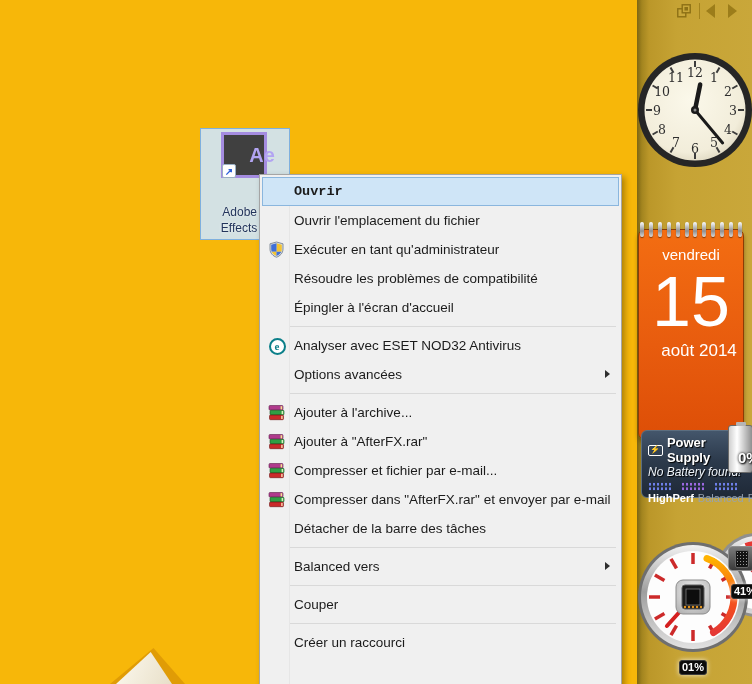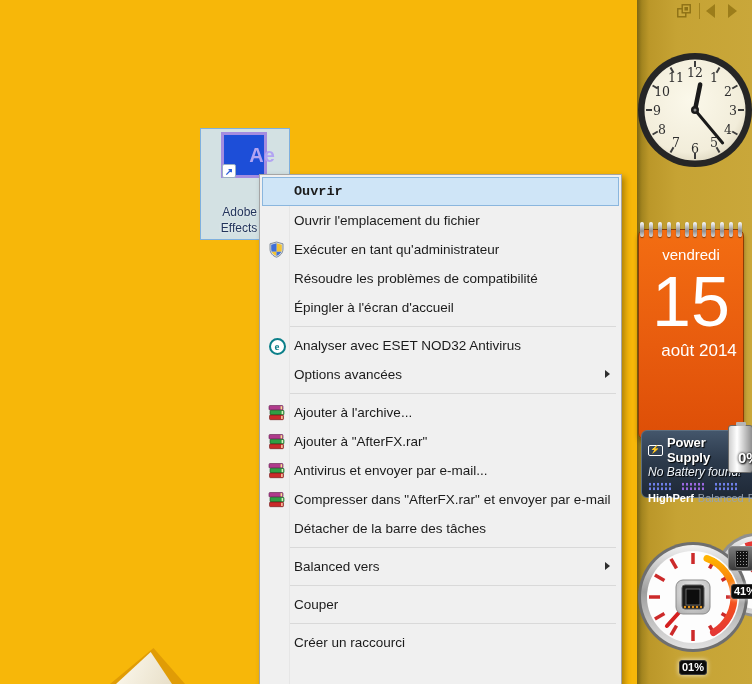--- a/index.html
+++ b/index.html
@@ -10,21 +10,21 @@
   
   .curl-shadow { position:absolute; left:110px; top:645px; width:75px; height:39px;
     background:#e09c06; clip-path:polygon(0 100%, 100% 100%, 58% 8%); }
   .curl-paper { position:absolute; left:116px; top:652px; width:56px; height:32px;
     background:linear-gradient(115deg,#fdfaf0,#e8dfc8); clip-path:polygon(0 100%, 100% 100%, 62% 0); }
 
   
   .icon-select { position:absolute; left:200px; top:128px; width:90px; height:112px;
     background:rgba(207,228,246,0.92); border:1px solid #7fb0de; }
   .ae-tile { position:absolute; left:221px; top:132px; width:46px; height:46px;
-    background:#1d4ed8; border:3px solid #a48ce0; display:flex; align-items:center; justify-content:center;
+    background:#404040; border:3px solid #a48ce0; display:flex; align-items:center; justify-content:center;
     color:#b2a4f2; font-weight:bold; font-size:20px;padding-left:36px; }
   .shortcut-badge { position:absolute; left:222px; top:164px; width:14px; height:14px;
     background:#fff; border:1px solid #9ab0c4; border-radius:2px; color:#2b5fd9;
     font-size:10px; font-weight:bold; line-height:13px; text-align:center; }
   .icon-label { position:absolute; left:198px; top:204px; width:94px; text-align:center;
     font-size:12px; line-height:16px; color:#23355c; text-shadow:0 0 3px rgba(255,255,255,0.8); }
 
   
   .menu { position:absolute; left:259px; top:174px; width:363px; height:515px;
     background:#f0f0f0; border:1px solid #a5a5a5; padding:2px;
@@ -351,21 +351,21 @@
     </div>
     <div class="mi">
       <svg class="ic" viewBox="0 0 17 17">
         <rect x="1" y="1.5" width="14" height="4.6" rx="1" fill="#b03a8c" stroke="#5e1c49" stroke-width="0.6"></rect>
         <rect x="2" y="6.3" width="14" height="4.6" rx="1" fill="#2f9e44" stroke="#17511f" stroke-width="0.6"></rect>
         <rect x="1.5" y="11.1" width="14" height="4.6" rx="1" fill="#c92a2a" stroke="#6b1414" stroke-width="0.6"></rect>
         <rect x="12.6" y="2.2" width="1.6" height="3.2" fill="#f5e48a"></rect>
           <rect x="13.6" y="7" width="1.6" height="3.2" fill="#d8f2c0"></rect>
           <rect x="13.1" y="11.8" width="1.6" height="3.2" fill="#f5c6a0"></rect>
       </svg>
-      <span>Antivirus et envoyer par e-mail...</span>
+      <span>Compresser et fichier par e-mail...</span>
     </div>
     <div class="mi">
       <svg class="ic" viewBox="0 0 17 17">
         <rect x="1" y="1.5" width="14" height="4.6" rx="1" fill="#b03a8c" stroke="#5e1c49" stroke-width="0.6"></rect>
         <rect x="2" y="6.3" width="14" height="4.6" rx="1" fill="#2f9e44" stroke="#17511f" stroke-width="0.6"></rect>
         <rect x="1.5" y="11.1" width="14" height="4.6" rx="1" fill="#c92a2a" stroke="#6b1414" stroke-width="0.6"></rect>
         <rect x="12.6" y="2.2" width="1.6" height="3.2" fill="#f5e48a"></rect>
           <rect x="13.6" y="7" width="1.6" height="3.2" fill="#d8f2c0"></rect>
           <rect x="13.1" y="11.8" width="1.6" height="3.2" fill="#f5c6a0"></rect>
       </svg>

